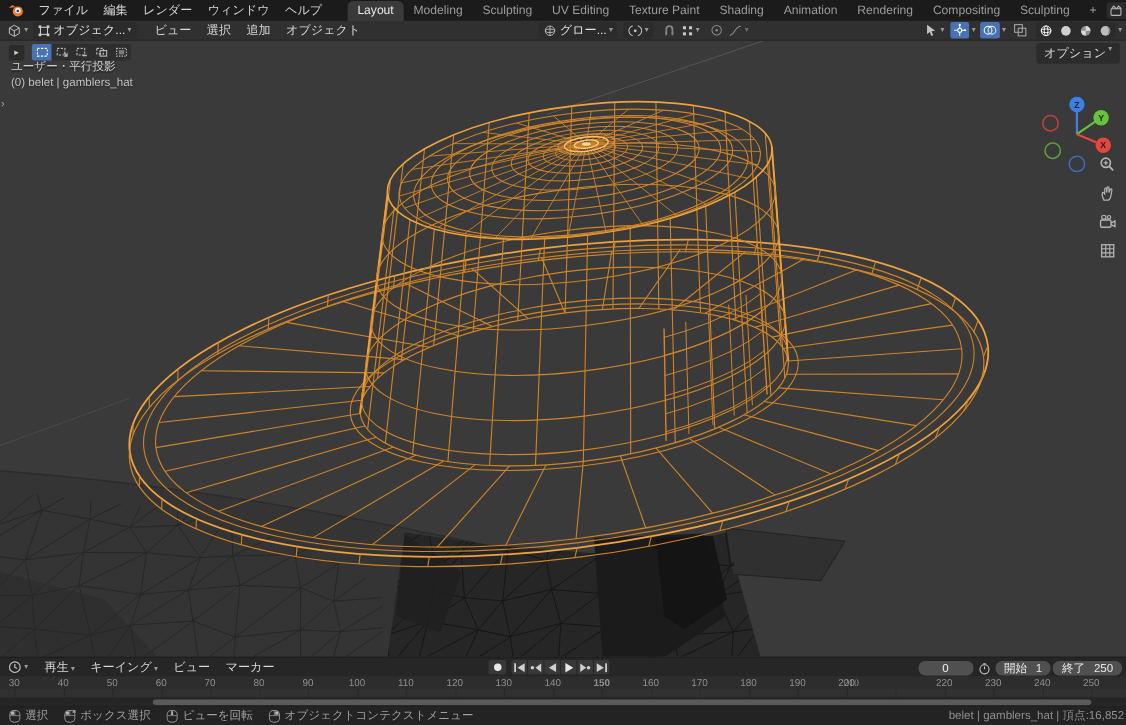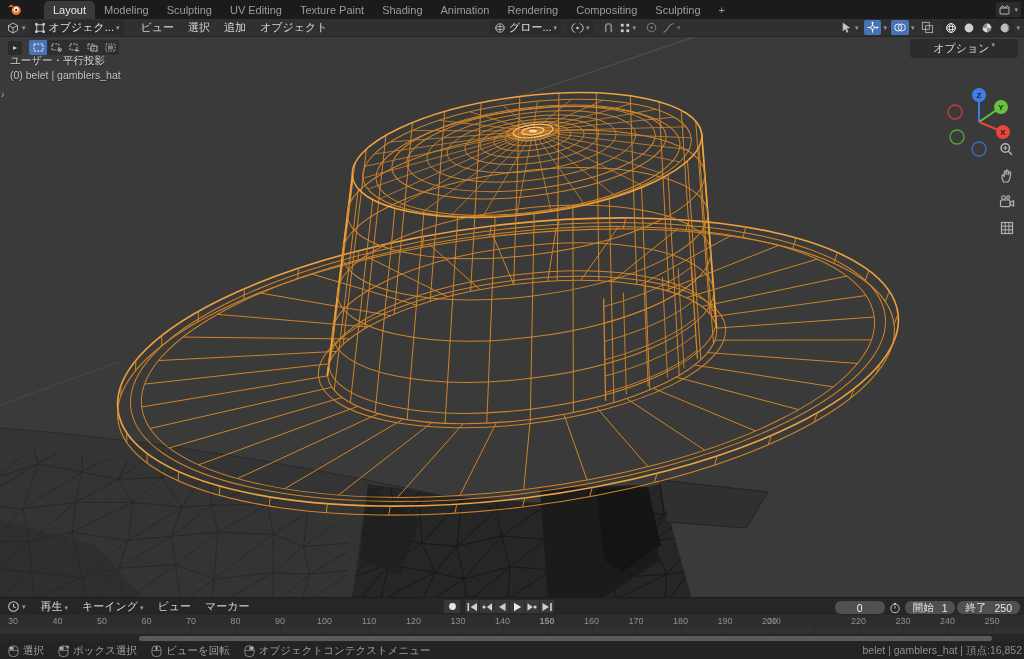--- a/index.html
+++ b/index.html
@@ -29,21 +29,21 @@
   .shade-btn.last{border-radius:0 3px 3px 0}
   
   .viewport{position:absolute;left:0;top:37px;width:1024px;height:560px;background:#3a3a3a;overflow:hidden}
   .vp-text{position:absolute;left:10px;font-size:10.5px;color:#d4d4d4;white-space:nowrap;text-shadow:0 1px 1px rgba(0,0,0,.4)}
   .toolrow{position:absolute;left:8px;top:3px;display:flex;align-items:center}
   .tool-toggle{width:14px;height:14px;background:#2b2b2b;border-radius:2px;display:flex;align-items:center;justify-content:center;color:#cfcfcf;font-size:8px;margin-right:7px}
   .sel-btn{width:18px;height:15px;background:rgba(45,45,45,.9);display:flex;align-items:center;justify-content:center}
   .sel-btn.active{background:#4772b3}
   .sel-btn:nth-child(2){border-radius:2px 0 0 2px}
   .sel-btn:last-child{border-radius:0 2px 2px 0}
-  .options-btn{position:absolute;right:6px;top:2px;background:rgba(43,43,43,.92);border-radius:3px;padding:2px 23px;font-size:11px;color:#dddddd;display:flex;}
+  .options-btn{position:absolute;right:6px;top:2px;background:rgba(43,43,43,.92);border-radius:3px;padding:2px 7px;font-size:11px;color:#dddddd;display:flex;}
   .gizmo{position:absolute;right:8px;top:46px}
   .nav-stack{position:absolute;right:9px;top:104px;display:flex;flex-direction:column;gap:9px;align-items:center}
   .nav-btn{width:17px;height:17px;display:flex;align-items:center;justify-content:center;opacity:.85}
   .edge-chevron{position:absolute;left:1px;top:52px;color:#a8a8a8;font-size:10px}
   
   .timeline{position:absolute;left:0;top:597px;width:1024px;height:44px;background:#2f2f2f;border-top:1px solid #1c1c1c;z-index:20}
   .tl-header{position:absolute;left:0;top:0;width:1024px;height:17px;background:#262626;display:flex;align-items:center;font-size:11px}
   .tl-menus{display:flex;align-items:center}
   .tl-center{position:absolute;left:444px;top:2px;display:flex;align-items:center}
   .rec-btn{width:16px;height:13px;background:#383838;border-radius:2px;display:flex;align-items:center;justify-content:center;margin-right:5px}
@@ -71,20 +71,27 @@
 
 <div class="topbar">
   <span class="logo">
     <svg width="15" height="13" viewBox="0 0 15 13">
       <path d="M1,4.2 L7,3.4 L4.2,1.6 Z" fill="#f5792a"></path>
       <circle cx="9.2" cy="7.4" r="4.6" fill="#f5792a"></circle>
       <circle cx="9.2" cy="6.6" r="2.5" fill="#ffffff"></circle>
       <circle cx="9.2" cy="7.0" r="1.2" fill="#1b3a66"></circle>
     </svg>
   </span>
+  <span class="menu-row">
+      <span class="menu-item">ファイル</span>
+      <span class="menu-item">編集</span>
+      <span class="menu-item">レンダー</span>
+      <span class="menu-item">ウィンドウ</span>
+      <span class="menu-item">ヘルプ</span>
+    </span>
   <span class="tabs">
       <span class="tab active">Layout</span>
       <span class="tab">Modeling</span>
       <span class="tab">Sculpting</span>
       <span class="tab">UV Editing</span>
       <span class="tab">Texture Paint</span>
       <span class="tab">Shading</span>
       <span class="tab">Animation</span>
       <span class="tab">Rendering</span>
       <span class="tab">Compositing</span>

